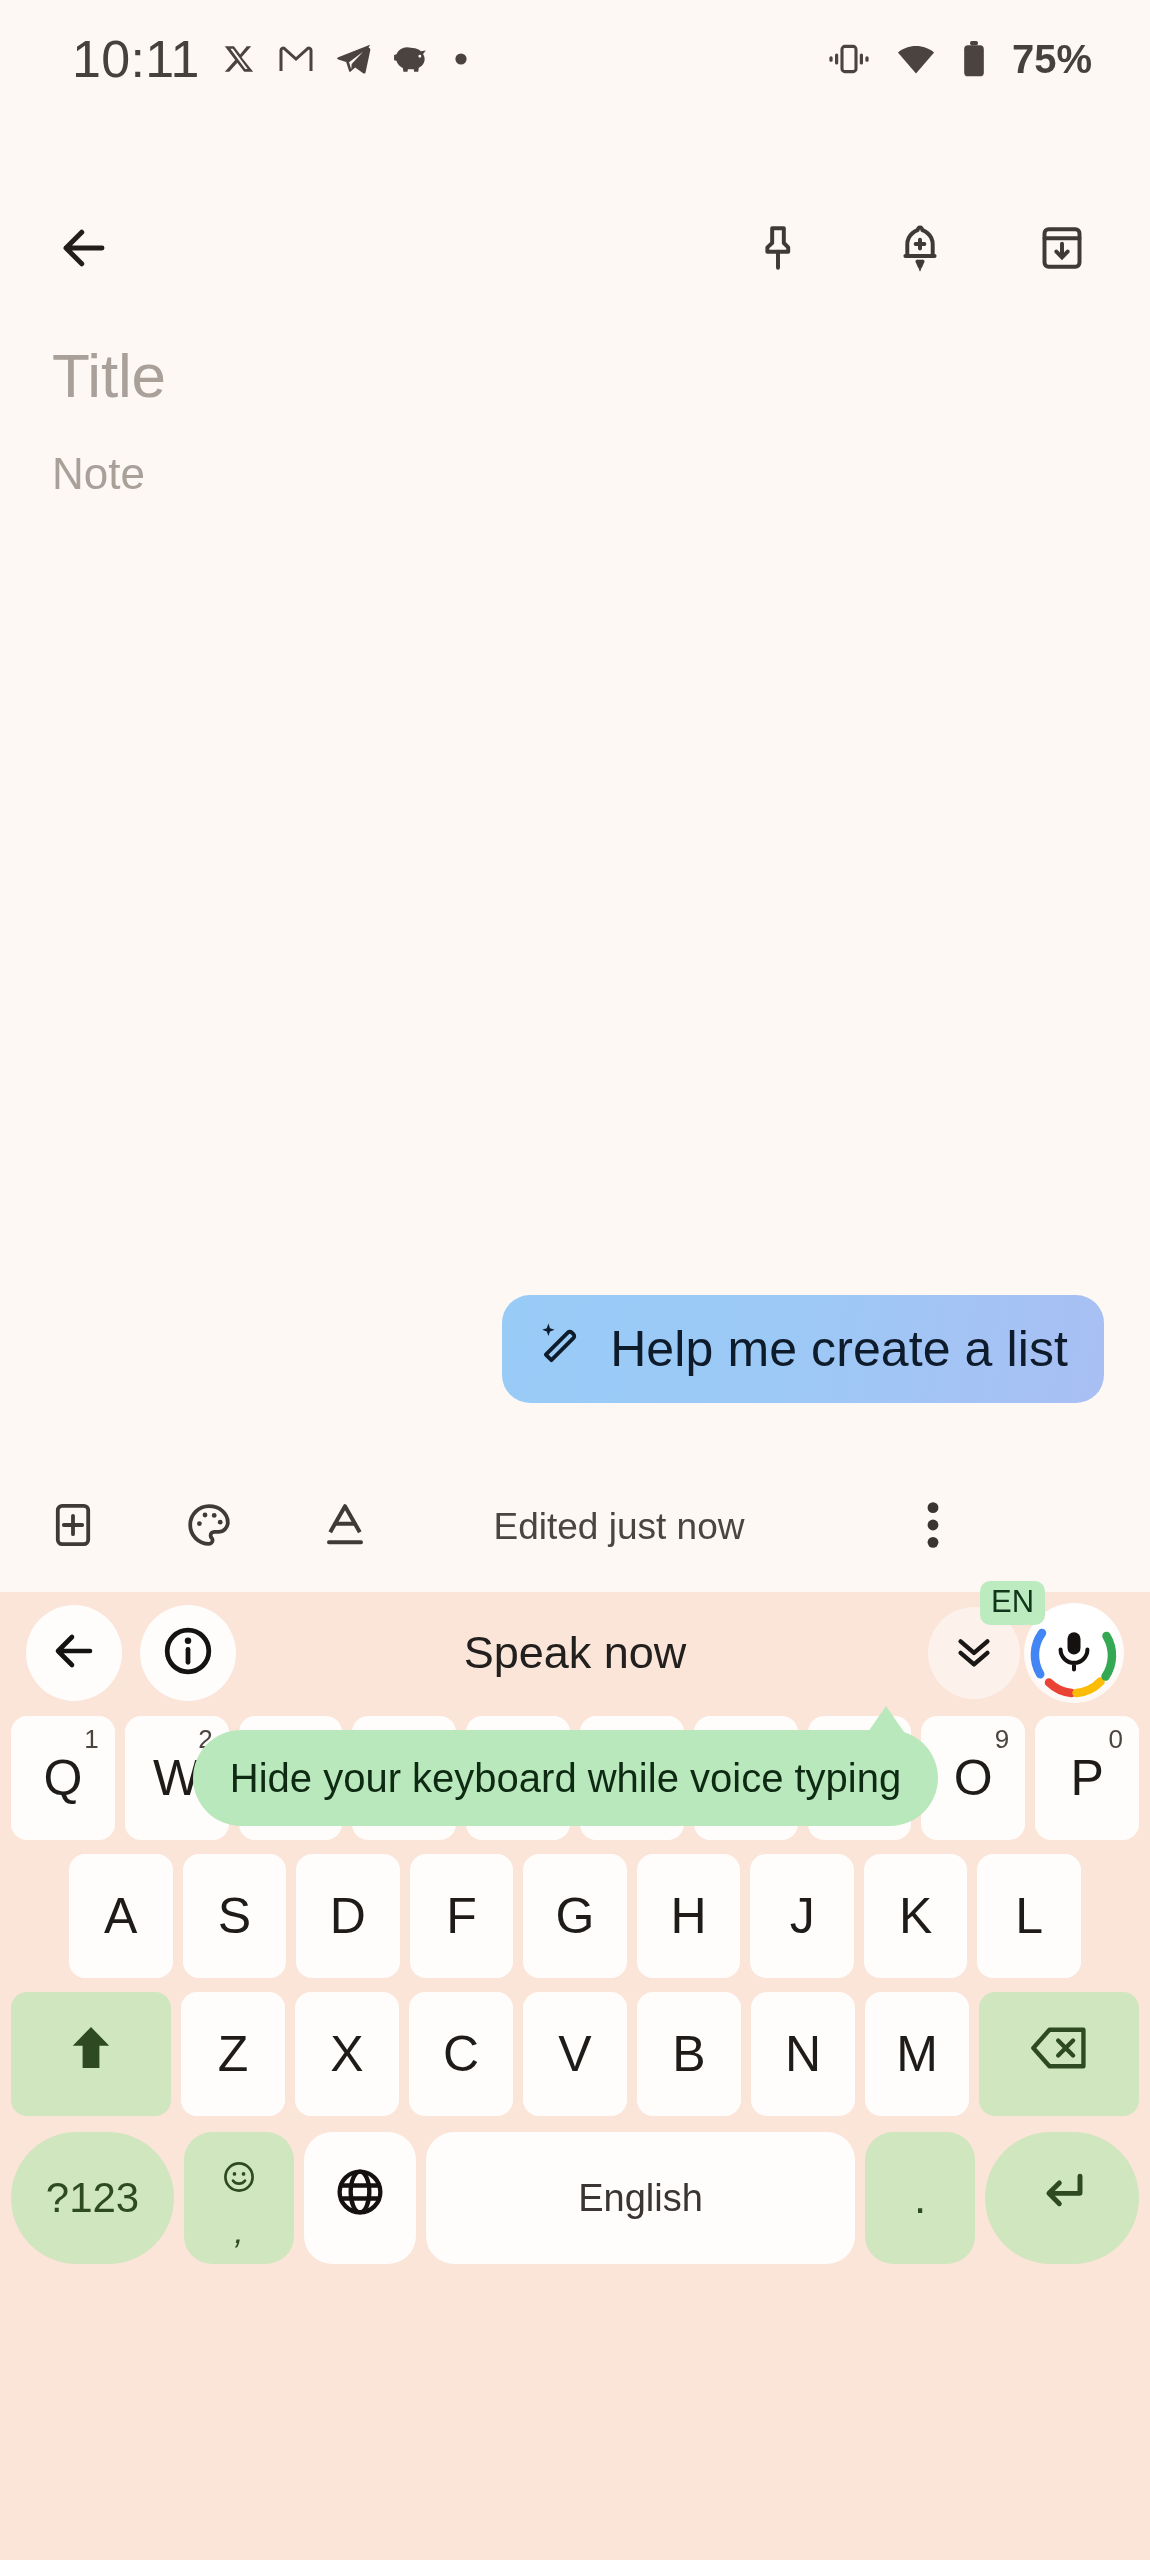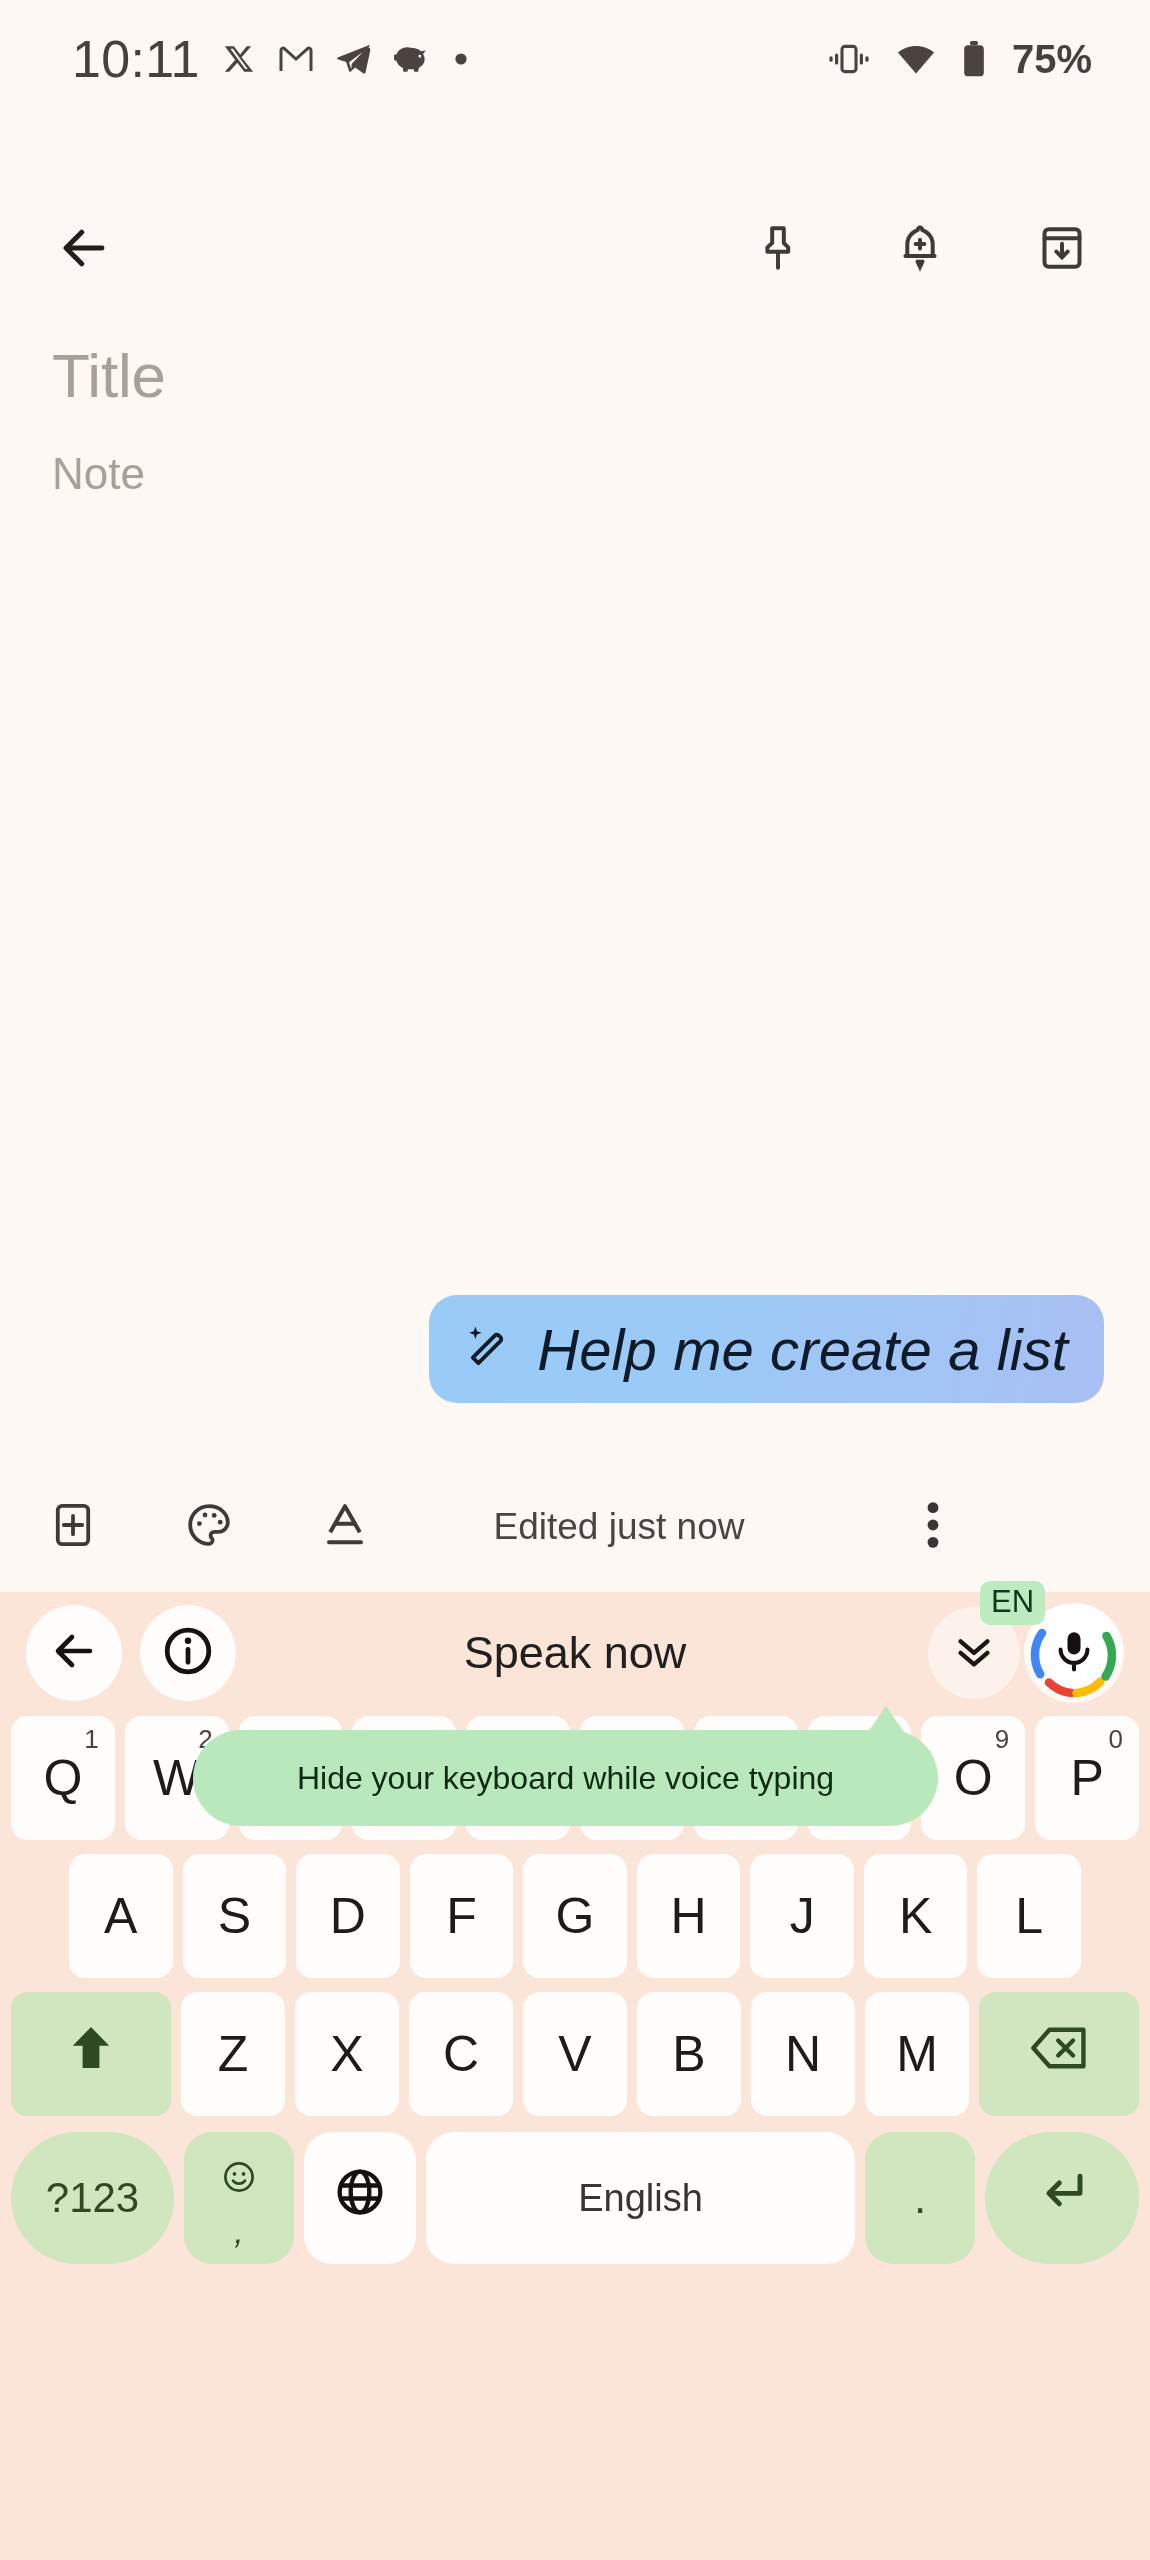--- a/index.html
+++ b/index.html
@@ -67,22 +67,21 @@
 
   
   #ai-chip {
     position: absolute; right: 46px; top: 1295px;
     height: 108px;
     display: inline-flex; align-items: center; gap: 26px;
     padding: 0 36px 0 34px;
     border-radius: 28px;
     background: linear-gradient(100deg, #99CBF7 0%, #9CC9F6 45%, #A9BFF3 100%);
     color: #0E1B2B;
-    font-size: 58px;
-    font-style: italic;
+    font-size: 50px;
   }
   #ai-chip-label { white-space: nowrap; font-weight: 400; letter-spacing: .1px; }
 
   
   #note-toolbar {
     position: absolute; top: 1472px; left: 0;
     width: 1022px; height: 110px;
     display: flex; align-items: center;
     padding: 0 50px 0 34px;
   }
@@ -149,21 +148,21 @@
     z-index: 4;
   }
 
   
   #kb-tooltip {
     position: absolute; left: 193px; top: 138px;
     width: 745px; height: 96px;
     background: #B9E8BC;
     border-radius: 48px;
     display: flex; align-items: center; justify-content: center;
-    color: #0E2A12; font-size: 32px;
+    color: #0E2A12; font-size: 40px;
     z-index: 6;
   }
   #kb-tooltip::after {
     content: ""; position: absolute;
     right: 34px; top: -24px;
     border-left: 18px solid transparent;
     border-right: 18px solid transparent;
     border-bottom: 26px solid #B9E8BC;
   }
 

